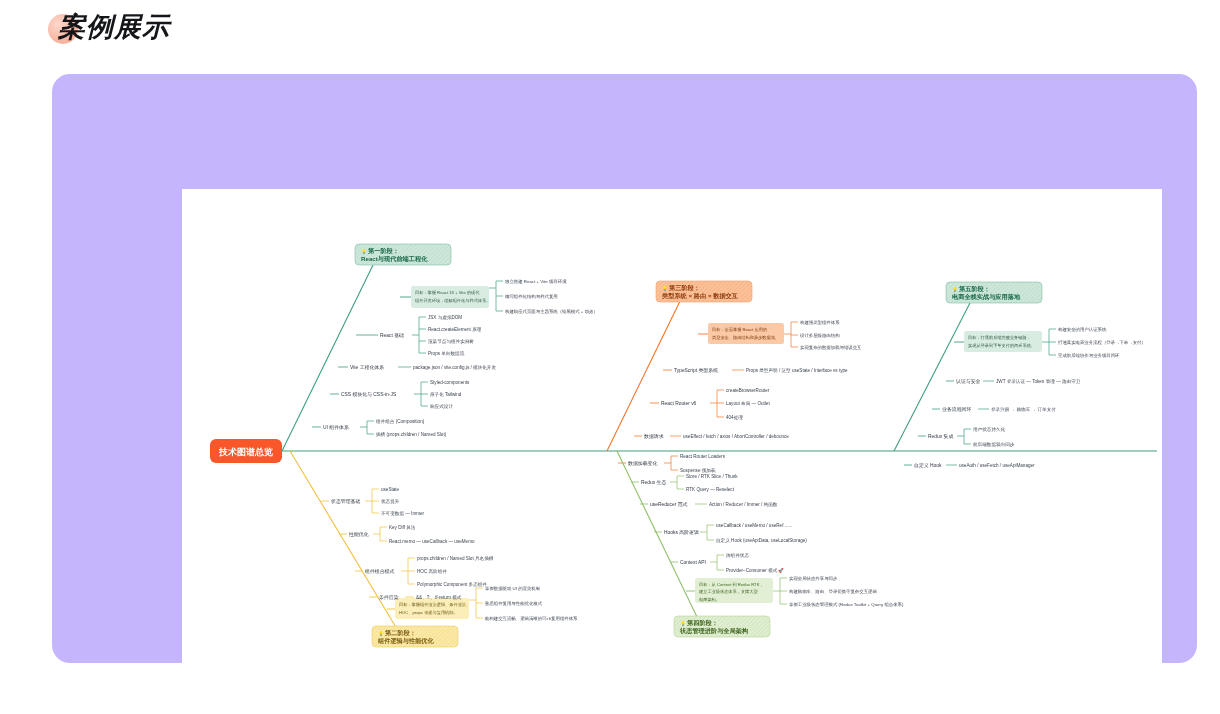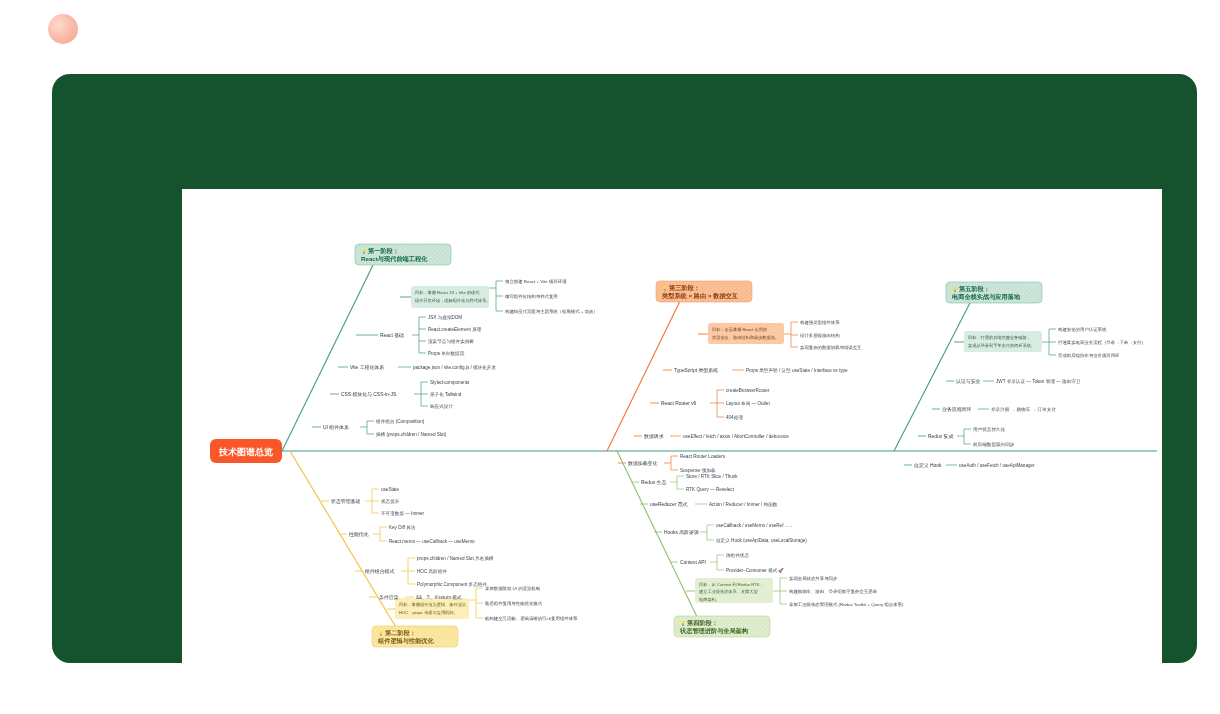--- a/index.html
+++ b/index.html
@@ -15,41 +15,42 @@
     background:radial-gradient(circle at 35% 35%,#ffd9cd 0%,#f9b8a4 55%,#f3a992 100%);
   }
   #hdr-title{
     position:absolute;left:58px;top:9px;
     font-size:27px;font-weight:bold;font-style:italic;color:#14161a;
     letter-spacing:1px;white-space:nowrap;
   }
   
   #outer-panel{
     position:absolute;left:52px;top:74px;width:1145px;height:589px;
-    background:#14532d;border-radius:18px;
+    background:#c4b5fd;border-radius:18px;
   }
   #inner-card{
     position:absolute;left:130px;top:115px;width:980px;height:503px;
     background:#ffffff;
   }
   #map-svg{position:absolute;left:0;top:0;}
   
   .t{font-family:"Liberation Sans","DejaVu Sans",sans-serif;}
   .leaf{font-size:4.6px;fill:#3d4450;}
   .sub{font-size:4.9px;fill:#2f3640;}
   .outcome{font-size:4.4px;fill:#3d4450;}
   .stage-label{font-size:6.2px;font-weight:bold;}
   .note-t{font-size:4.2px;}
   .center-t{font-size:9px;font-weight:bold;fill:#ffffff;}
 </style>
 </head>
 <body>
 
 <div id="header">
   <div id="hdr-dot"></div>
+  <div id="hdr-title">案例展示</div>
 </div>
 
 <div id="outer-panel">
   <div id="inner-card">
 
     <svg id="map-svg" width="980" height="503" viewBox="0 0 980 503">
 
       <defs>
         <pattern id="hatchG" width="3" height="3" patternTransform="rotate(45)" patternUnits="userSpaceOnUse">
           <rect width="3" height="3" fill="#cfe7db"></rect>

